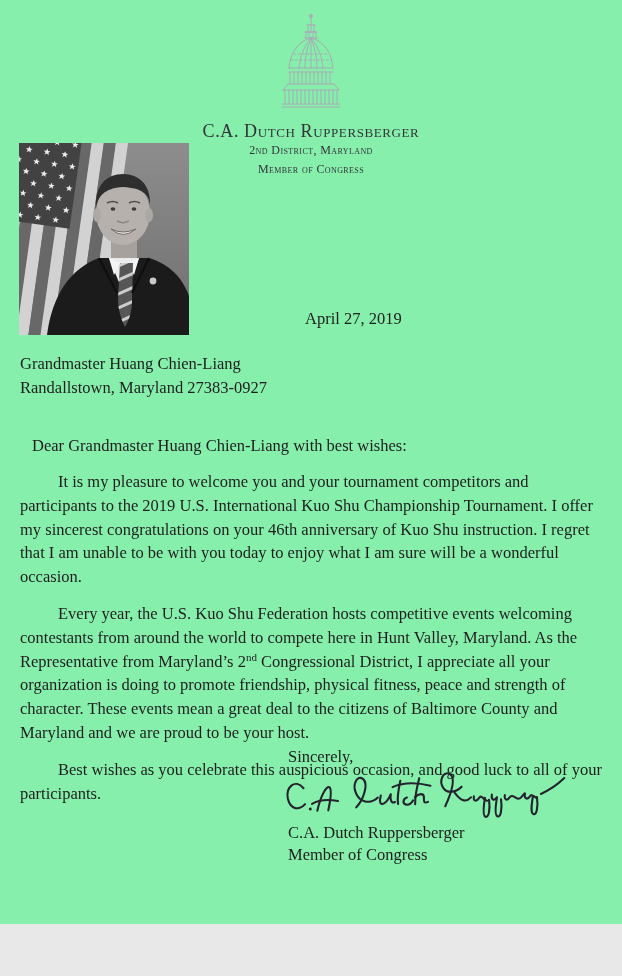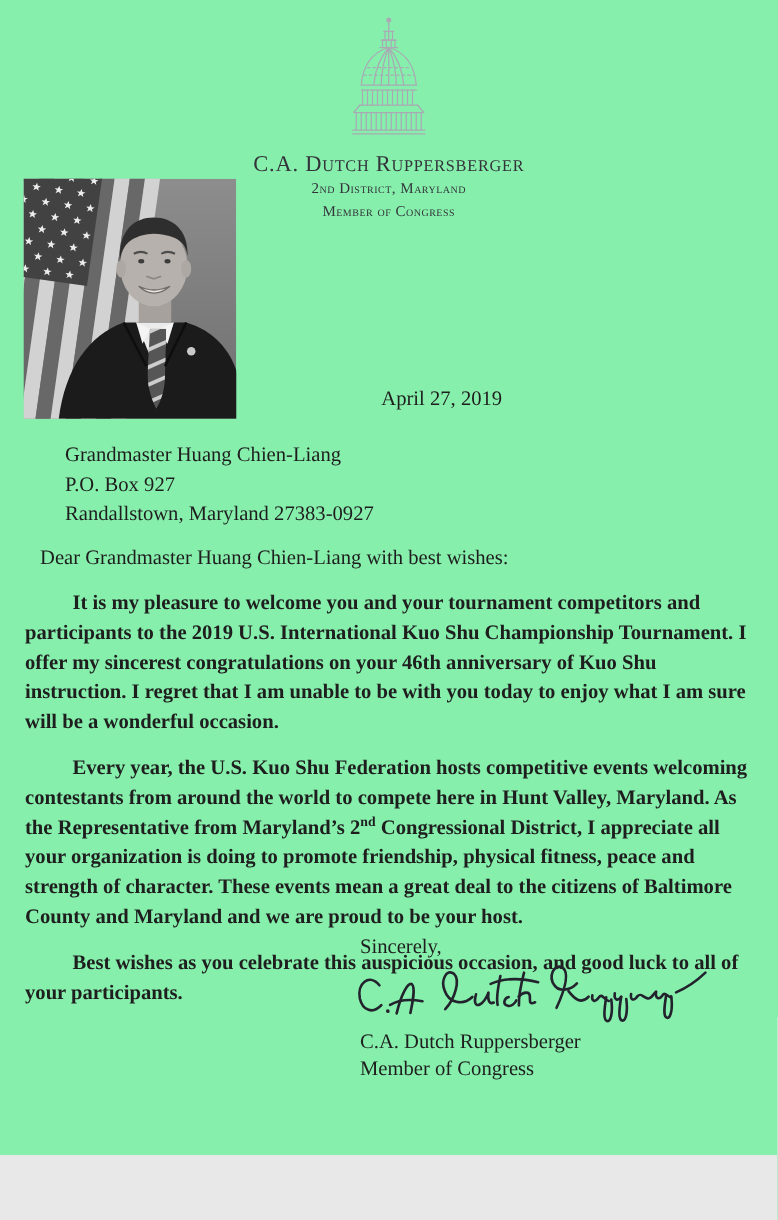--- a/index.html
+++ b/index.html
@@ -14,24 +14,24 @@
   }
   
   .dome{position:absolute;left:277px;top:12px;width:68px;height:100px;}
   .letterhead{position:absolute;left:0;top:121px;width:622px;text-align:center;color:#33333a;}
   .lh-name{font-size:18px;font-variant:small-caps;letter-spacing:0.6px;line-height:20px;}
   .lh-sub{font-size:12px;font-variant:small-caps;letter-spacing:0.4px;line-height:19px;}
   
   .portrait{position:absolute;left:19px;top:143px;width:170px;height:192px;}
   
   .date{position:absolute;left:305px;top:309px;font-size:16.5px;}
-  .recipient{position:absolute;left:20px;top:352px;font-size:16.5px;line-height:23.5px;margin-left:32px;}
+  .recipient{position:absolute;left:20px;top:352px;font-size:16.5px;line-height:23.5px;}
   .salutation{position:absolute;left:32px;top:436px;font-size:16.5px;}
   .body-text{position:absolute;left:20px;top:470px;width:586px;font-size:16.5px;line-height:23.8px;}
-  .body-text p{margin:0 0 13px 0;text-indent:38px;font-weight:bold;}
+  .body-text p{margin:0 0 13px 0;text-indent:38px;}
   .body-text sup{font-size:11px;line-height:0;}
   
   .closing{position:absolute;left:288px;top:746px;font-size:16.5px;line-height:22px;}
   .sig-svg{display:block;margin:2px 0 0 -4px;}
   
   .footer{position:absolute;left:0;top:938px;width:622px;text-align:center;}
   .footer-notice{font-size:9px;font-weight:700;color:#2a2a2a;letter-spacing:0.2px;}
   .union-bug{margin-top:1px;}
 </style>
 </head>
@@ -164,21 +164,20 @@
       <circle cx="134" cy="138" r="3.4" fill="#c9c9c9"></circle>
       <path d="M80,115 L98,150" stroke="#0e0e0e" stroke-width="2" fill="none"></path>
       <path d="M130,115 L113,150" stroke="#0e0e0e" stroke-width="2" fill="none"></path>
     </g>
   </svg>
 
   <div class="date">April 27, 2019</div>
 
   <div class="recipient">
     <div>Grandmaster Huang Chien-Liang</div>
-    <div>P.O. Box 927</div>
     <div>Randallstown, Maryland 27383-0927</div>
   </div>
 
   <div class="salutation">Dear Grandmaster Huang Chien-Liang with best wishes:</div>
 
   <div class="body-text">
     <p>It is my pleasure to welcome you and your tournament competitors and participants to the 2019 U.S. International Kuo Shu Championship Tournament. I offer my sincerest congratulations on your 46th anniversary of Kuo Shu instruction. I regret that I am unable to be with you today to enjoy what I am sure will be a wonderful occasion.</p>
     <p><span>Every year, the U.S. Kuo Shu Federation hosts competitive events welcoming contestants from around the world to compete here in Hunt Valley, Maryland. As the Representative from Maryland’s 2</span><sup>nd</sup><span> Congressional District, I appreciate all your organization is doing to promote friendship, physical fitness, peace and strength of character. These events mean a great deal to the citizens of Baltimore County and Maryland and we are proud to be your host.</span></p>
     <p>Best wishes as you celebrate this auspicious occasion, and good luck to all of your participants.</p>
   </div>

